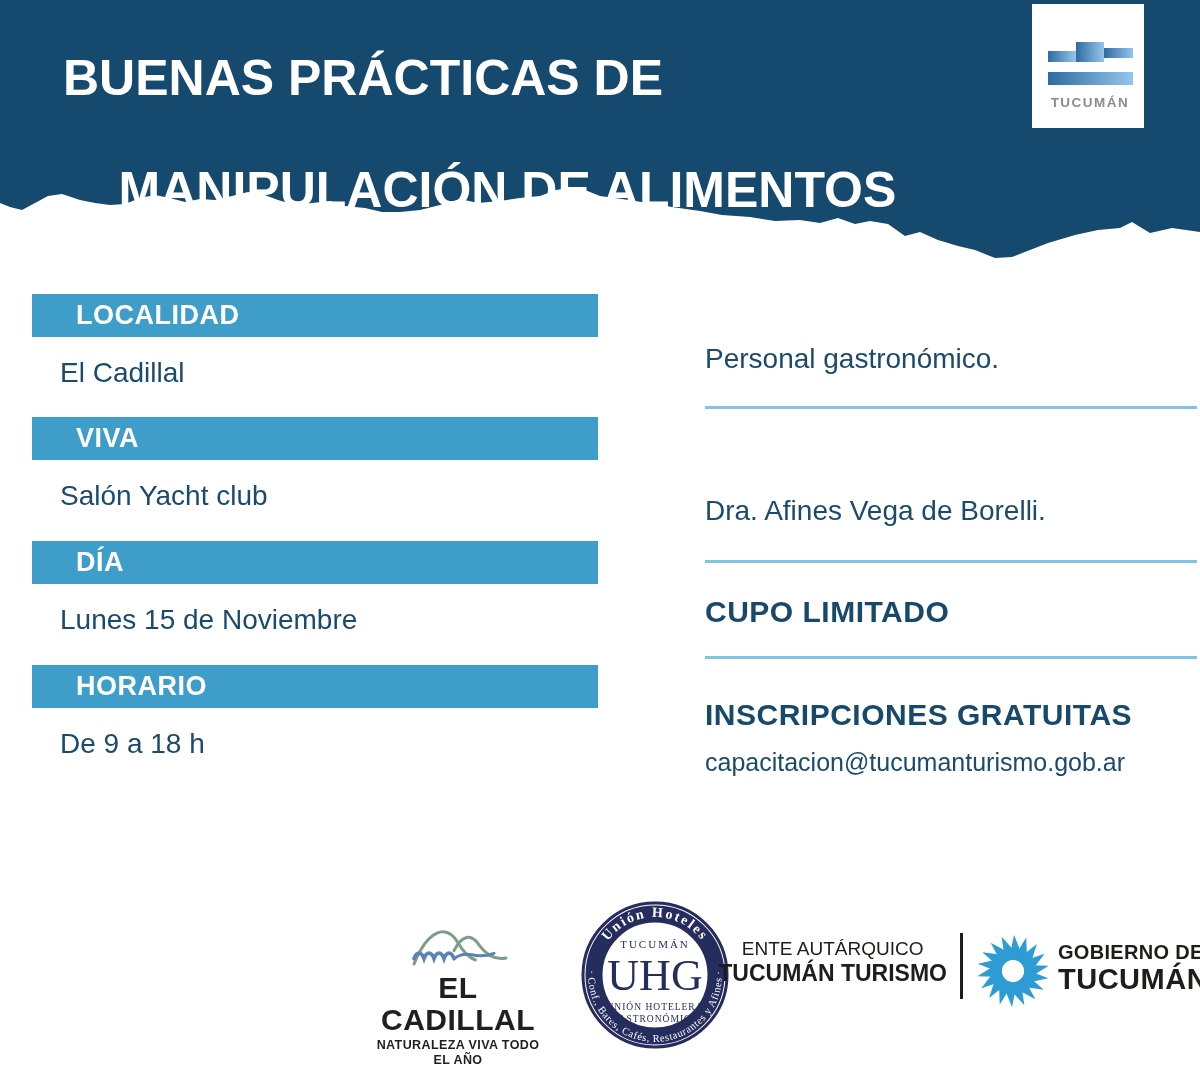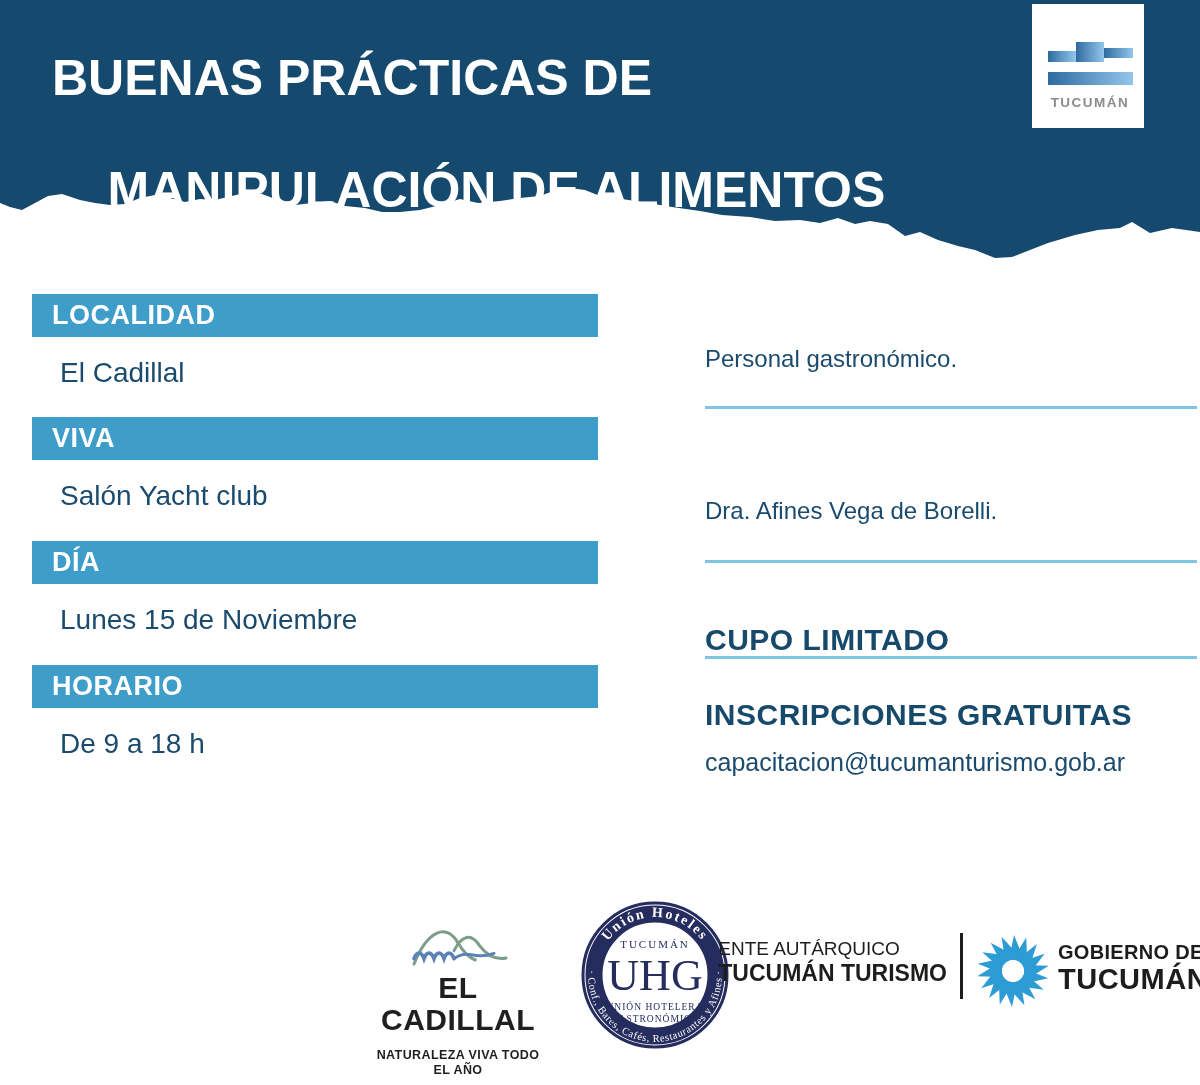--- a/index.html
+++ b/index.html
@@ -3,55 +3,55 @@
 <meta charset="utf-8">
 <style>
   html,body{margin:0;padding:0;background:#e8e8e8;}
   #canvas{
     position:relative;width:1200px;height:1085px;background:#ffffff;
     font-family:"Liberation Sans",sans-serif;overflow:hidden;margin:0 auto;
   }
   
   #header-svg{position:absolute;left:0;top:0;width:1200px;height:265px;display:block;}
   .title{
-    position:absolute;left:52px;top:50px;color:#ffffff;font-weight:700;
+    position:absolute;left:63px;top:50px;color:#ffffff;font-weight:700;
     font-size:50px;line-height:56px;letter-spacing:0px;white-space:pre;
   }
   .logo-box{
     position:absolute;left:1032px;top:4px;width:112px;height:124px;background:#ffffff;
   }
   
   .bar{
     position:absolute;left:32px;width:566px;height:43px;background:#3f9dca;
     color:#ffffff;font-weight:700;font-size:27px;line-height:43px;
-    padding-left:20px;box-sizing:border-box;letter-spacing:0.5px;
+    padding-left:44px;box-sizing:border-box;letter-spacing:0.5px;
   }
   .bar-value{
     position:absolute;left:60px;color:#1a4a6d;font-size:28px;line-height:34px;
   }
   
   .rhead{
     position:absolute;left:705px;color:#17496b;font-weight:700;font-size:30px;
     letter-spacing:0.5px;line-height:34px;
   }
   .rtext{
-    position:absolute;left:705px;color:#1a4a6d;font-size:24px;line-height:32px;
+    position:absolute;left:705px;color:#1a4a6d;font-size:28px;line-height:32px;
   }
   .divider{
     position:absolute;left:705px;width:492px;height:3px;background:#7fc4e4;
   }
   
   .cadillal{
     position:absolute;left:368px;top:920px;width:180px;text-align:center;color:#1f1f1f;
   }
   .cadillal .name{font-weight:700;font-size:30px;letter-spacing:0.5px;line-height:32px;}
-  .cadillal .tag{font-weight:700;font-size:12.5px;letter-spacing:0.4px;line-height:15px;margin-top:12px;}
+  .cadillal .tag{font-weight:700;font-size:12.5px;letter-spacing:0.4px;line-height:15px;margin-top:2px;}
   .uhg{position:absolute;left:570px;top:890px;width:170px;height:170px;}
   .ente{
-    position:absolute;right:253px;top:938px;text-align:left;color:#1d1d1b;
+    position:absolute;right:253px;top:938px;text-align:center;color:#1d1d1b;
   }
   .ente .l1{font-size:19px;line-height:22px;font-weight:400;}
   .ente .l2{font-size:23px;line-height:26px;font-weight:700;}
   .vbar{position:absolute;left:960px;top:933px;width:3px;height:66px;background:#1d1d1b;}
   .pinwheel{position:absolute;left:975px;top:933px;width:76px;height:76px;}
   .gob{
     position:absolute;left:1058px;top:941px;text-align:left;color:#1d1d1b;
   }
   .gob .l1{font-size:20px;line-height:23px;font-weight:700;letter-spacing:0.3px;}
   .gob .l2{font-size:29px;line-height:31px;font-weight:700;letter-spacing:0.5px;}
@@ -105,21 +105,21 @@
     <span>HORARIO</span>
   </div>
   <div class="bar-value" style="top:727px">De 9 a 18 h</div>
 
   <div class="rtext" style="top:343px">Personal gastronómico.</div>
   <div class="divider" style="top:406px"></div>
 
   <div class="rtext" style="top:495px">Dra. Afines Vega de Borelli.</div>
   <div class="divider" style="top:560px"></div>
 
-  <div class="rhead" style="top:623px">CUPO LIMITADO</div>
+  <div class="rhead" style="top:595px">CUPO LIMITADO</div>
   <div class="divider" style="top:656px"></div>
 
   <div class="rhead" style="top:698px">INSCRIPCIONES GRATUITAS</div>
   <div class="rtext" style="top:746px;font-size:25px">capacitacion@tucumanturismo.gob.ar</div>
 
   <div class="cadillal">
     <svg width="160" height="52" viewBox="0 0 160 78" aria-hidden="true" style="display:block;margin:0 auto;">
       <path d="M14,66 C34,16 62,4 80,34 C87,46 95,56 106,60" fill="none" stroke="#7c9d88" stroke-width="4.5" stroke-linecap="round"></path>
       <path d="M74,46 C86,22 100,20 112,38 C124,54 138,60 152,57" fill="none" stroke="#7c9d88" stroke-width="4.5" stroke-linecap="round"></path>
       <path d="M14,58 c4,-11 11,-11 15,0 c4,-11 11,-11 15,0 c4,-11 11,-11 15,0 c4,-11 11,-11 15,0" fill="none" stroke="#5d82b6" stroke-width="5.5" stroke-linecap="round"></path>

